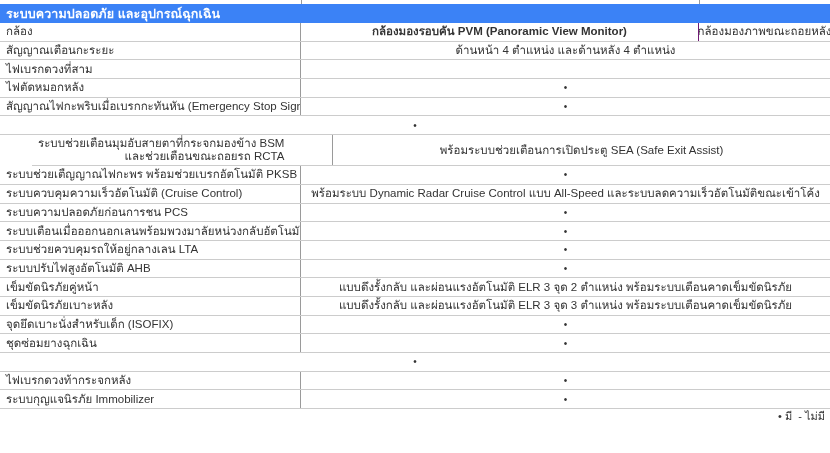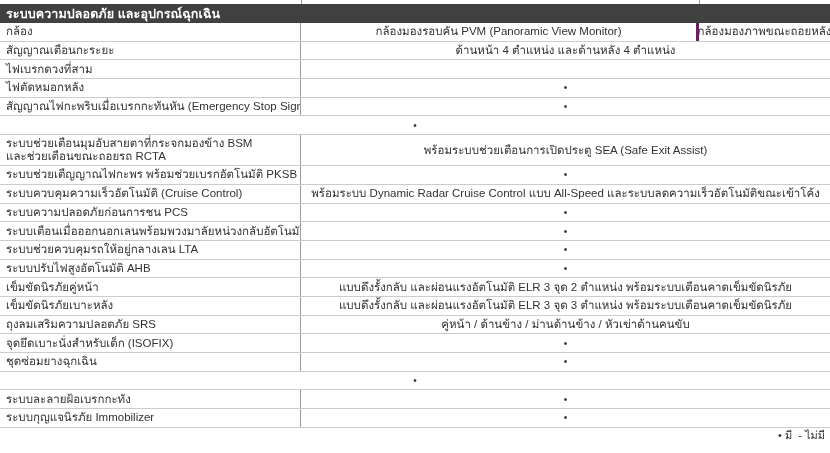--- a/index.html
+++ b/index.html
@@ -13,47 +13,48 @@
   .page { width: 830px; height: 453px; position: relative; }
 
   
   .top-strip { height: 4px; position: relative; background: #ffffff; }
   .top-strip .vline { position: absolute; top: 0; bottom: 0; width: 1px; background: #9a9a9a; }
   .top-strip .vline.v1 { left: 301px; }
   .top-strip .vline.v2 { left: 699px; }
 
   
   .section-header {
-    height: 19px; background: #404040; color: #ffffff;
+    height: 19px; background: #3b82f6; color: #ffffff;
     display: flex; align-items: center;
     padding-left: 6px; box-sizing: border-box;
     font-size: 12.5px; font-weight: bold; letter-spacing: 0.1px;
     white-space: nowrap;
   }
 
   
   .row {
     display: flex; height: 18.7px; box-sizing: border-box;
     border-bottom: 1px solid #cccccc;
     font-size: 11.5px; line-height: 13px;
   }
-  .row.tall { height: 31px; }
+  .row.tall { height: 31px; margin-left: 32px; }
   .cell { box-sizing: border-box; overflow: hidden; display: flex; align-items: center; }
   .cell.label {
     width: 301px; flex: 0 0 301px;
     padding-left: 6px; padding-right: 4px;
     border-right: 1px solid #9a9a9a;
     white-space: nowrap;
+    text-align: right;
   }
   .row.tall .cell.label { white-space: pre-line; }
   .cell.value {
     flex: 1 1 auto; justify-content: center; text-align: center;
     white-space: nowrap; padding: 0 4px;
   }
-  .cell.value.v1 { flex: 0 0 398px; width: 398px; border-right: 3px solid #701a75; }
+  .cell.value.v1 { flex: 0 0 398px; width: 398px; border-right: 1px solid #701a75; font-weight: bold; }
   .cell.value.v2 { flex: 1 1 auto; text-align: right; }
   .cell.value.dot { font-size: 10px; }
 
   
   .footer {
     height: 14px; display: flex; justify-content: flex-end; align-items: center;
     padding-right: 5px; font-size: 11px; color: #333333;
   }
   .footer span { white-space: pre; }
 </style>
@@ -141,42 +142,38 @@
     <div class="row">
       <div class="cell label">เข็มขัดนิรภัยคู่หน้า</div>
       <div class="cell value">แบบดึงรั้งกลับ และผ่อนแรงอัตโนมัติ ELR 3 จุด 2 ตำแหน่ง พร้อมระบบเตือนคาดเข็มขัดนิรภัย</div>
     </div>
 
     <div class="row">
       <div class="cell label">เข็มขัดนิรภัยเบาะหลัง</div>
       <div class="cell value">แบบดึงรั้งกลับ และผ่อนแรงอัตโนมัติ ELR 3 จุด 3 ตำแหน่ง พร้อมระบบเตือนคาดเข็มขัดนิรภัย</div>
     </div>
 
-    <div class="row">
-      <div class="cell label">ถุงลมเสริมความปลอดภัย SRS</div>
-      <div class="cell value">คู่หน้า / ด้านข้าง / ม่านด้านข้าง / หัวเข่าด้านคนขับ</div>
-    </div>
 
     <div class="row">
       <div class="cell label">จุดยึดเบาะนั่งสำหรับเด็ก (ISOFIX)</div>
       <div class="cell value dot">•</div>
     </div>
 
 
     <div class="row">
       <div class="cell label">ชุดซ่อมยางฉุกเฉิน</div>
       <div class="cell value dot">•</div>
     </div>
 
     <div class="row">
       <div class="cell value dot">•</div>
     </div>
 
     <div class="row">
-      <div class="cell label">ระบบละลายฝ้อเบรกกะทัง</div>
+      <div class="cell label">ไฟเบรกดวงท้ากระจกหลัง</div>
       <div class="cell value dot">•</div>
     </div>
 
     <div class="row">
       <div class="cell label">ระบบกุญแจนิรภัย Immobilizer</div>
       <div class="cell value dot">•</div>
     </div>
 
   </div>
 

